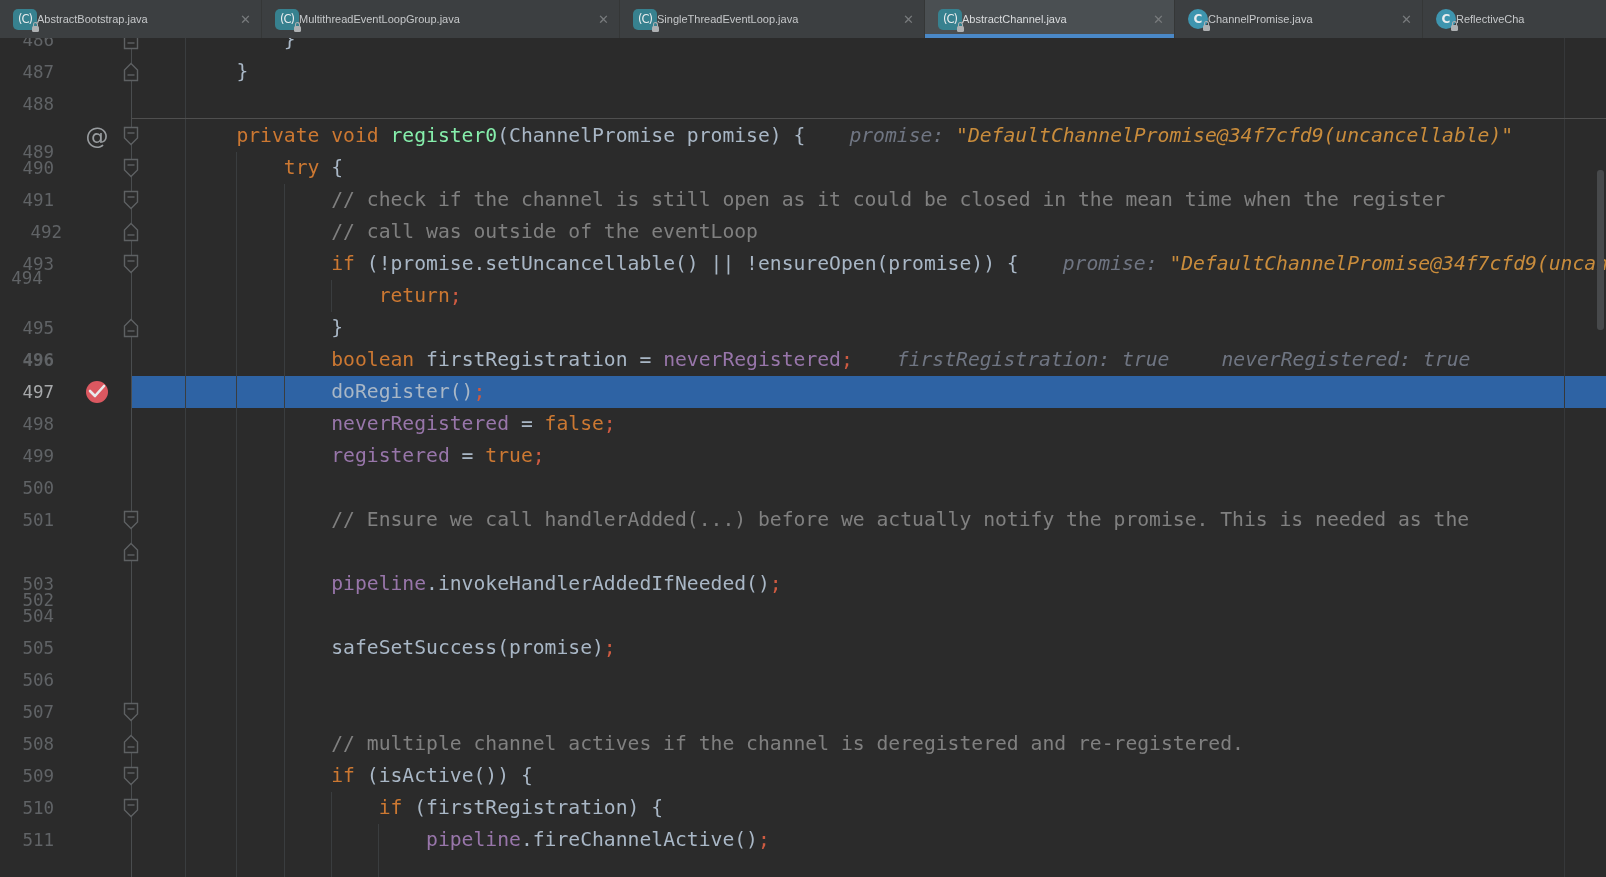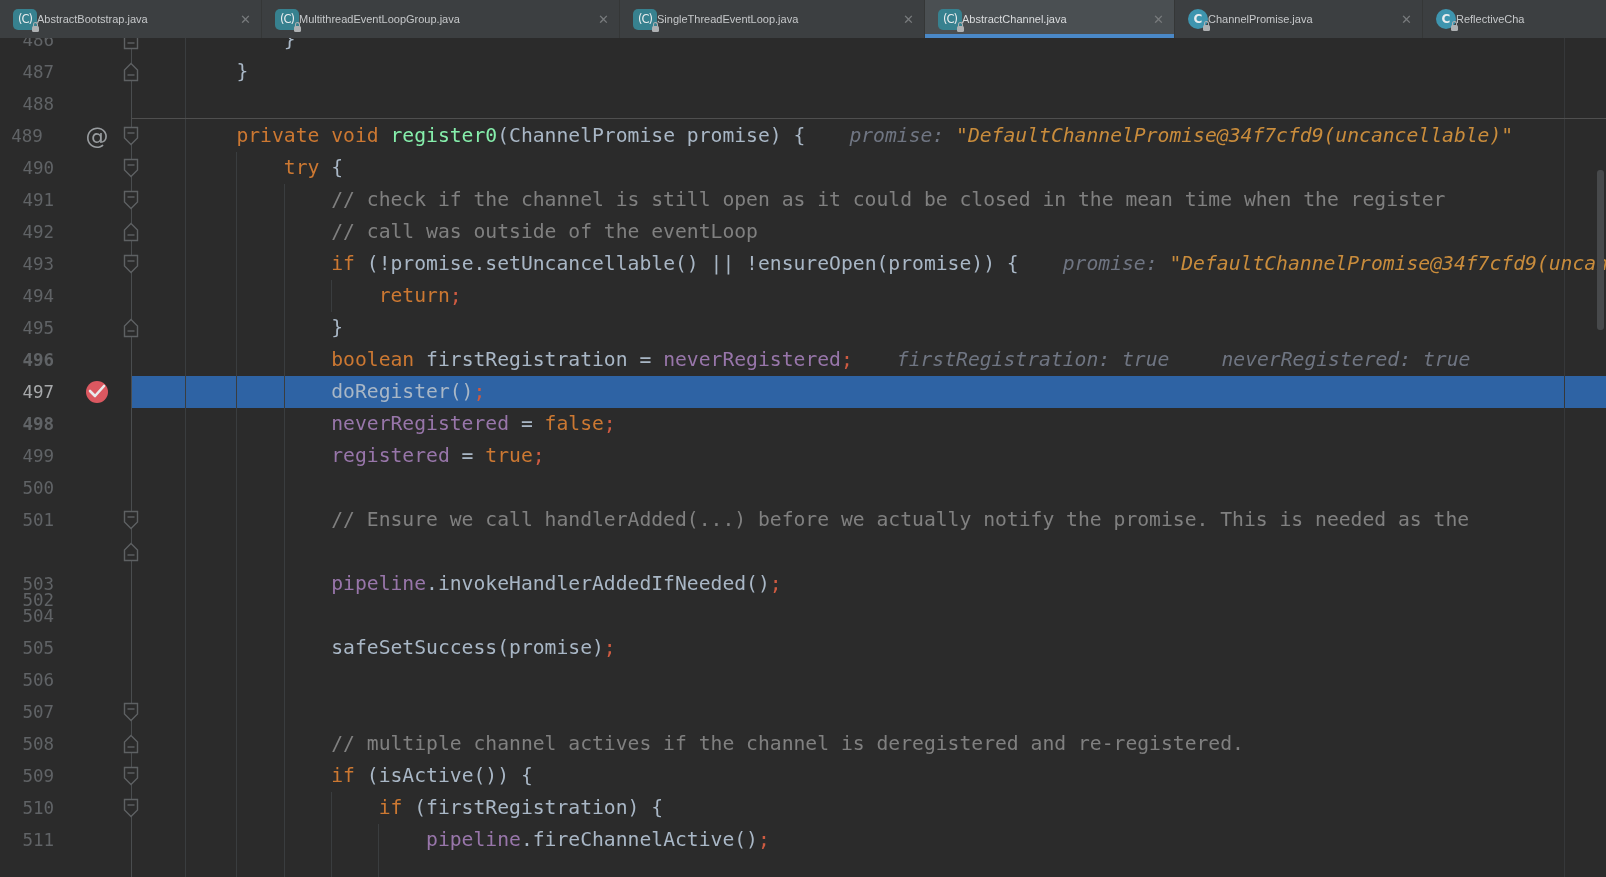--- a/index.html
+++ b/index.html
@@ -73,70 +73,70 @@
       <pre class="codeline" style="top: 24px;"><span class="plain">        }</span></pre>
       <div class="lnum" style="top: 56px;">487</div>
       <div class="fold" style="top: 62px;"><svg width="16" height="20">
           <path d="M8 1.5 L14.5 8 V18.5 H1.5 V8 Z" fill="#2B2B2B" stroke="#5E6163" stroke-width="1.4"></path>
           <line x1="4.5" y1="13" x2="11.5" y2="13" stroke="#5E6163" stroke-width="1.4"></line>
         </svg></div>
       <pre class="codeline" style="top: 56px;"><span class="plain">    }</span></pre>
       <div class="lnum" style="top: 88px;">488</div>
       <pre class="codeline" style="top: 88px;"></pre>
       <div class="sepline" style="top: 118px;"></div>
-      <div class="lnum" style="top: 120px; text-align: center;">489</div>
+      <div class="lnum" style="top: 136px;">489</div>
       <div class="fold" style="top: 126px;"><svg width="16" height="20">
           <path d="M1.5 1.5 H14.5 V12 L8 18.5 L1.5 12 Z" fill="#2B2B2B" stroke="#5E6163" stroke-width="1.4"></path>
           <line x1="4.5" y1="7" x2="11.5" y2="7" stroke="#5E6163" stroke-width="1.4"></line>
         </svg></div>
       <div class="gicon at-icon" style="top: 120px;">@</div>
       <pre class="codeline" style="top: 120px;"><span class="kw">    private void </span><span class="meth">register0</span><span class="plain">(ChannelPromise promise) {</span><span class="hint"><span>promise: </span><span class="hintStr">"DefaultChannelPromise@34f7cfd9(uncancellable)"</span></span></pre>
       <div class="lnum" style="top: 152px;">490</div>
       <div class="fold" style="top: 158px;"><svg width="16" height="20">
           <path d="M1.5 1.5 H14.5 V12 L8 18.5 L1.5 12 Z" fill="#2B2B2B" stroke="#5E6163" stroke-width="1.4"></path>
           <line x1="4.5" y1="7" x2="11.5" y2="7" stroke="#5E6163" stroke-width="1.4"></line>
         </svg></div>
       <pre class="codeline" style="top: 152px;"><span class="kw">        try</span><span class="plain"> {</span></pre>
       <div class="lnum" style="top: 184px;">491</div>
       <div class="fold" style="top: 190px;"><svg width="16" height="20">
           <path d="M1.5 1.5 H14.5 V12 L8 18.5 L1.5 12 Z" fill="#2B2B2B" stroke="#5E6163" stroke-width="1.4"></path>
           <line x1="4.5" y1="7" x2="11.5" y2="7" stroke="#5E6163" stroke-width="1.4"></line>
         </svg></div>
       <pre class="codeline" style="top: 184px;"><span class="comment">            // check if the channel is still open as it could be closed in the mean time when the register</span></pre>
-      <div class="lnum" style="top: 216px;">492</div>
+      <div class="lnum" style="top: 216px; padding-left: 8px;">492</div>
       <div class="fold" style="top: 222px;"><svg width="16" height="20">
           <path d="M8 1.5 L14.5 8 V18.5 H1.5 V8 Z" fill="#2B2B2B" stroke="#5E6163" stroke-width="1.4"></path>
           <line x1="4.5" y1="13" x2="11.5" y2="13" stroke="#5E6163" stroke-width="1.4"></line>
         </svg></div>
       <pre class="codeline" style="top: 216px;"><span class="comment">            // call was outside of the eventLoop</span></pre>
       <div class="lnum" style="top: 248px;">493</div>
       <div class="fold" style="top: 254px;"><svg width="16" height="20">
           <path d="M1.5 1.5 H14.5 V12 L8 18.5 L1.5 12 Z" fill="#2B2B2B" stroke="#5E6163" stroke-width="1.4"></path>
           <line x1="4.5" y1="7" x2="11.5" y2="7" stroke="#5E6163" stroke-width="1.4"></line>
         </svg></div>
       <pre class="codeline" style="top: 248px;"><span class="kw">            if</span><span class="plain"> (!promise.setUncancellable() || !ensureOpen(promise)) {</span><span class="hint"><span>promise: </span><span class="hintStr">"DefaultChannelPromise@34f7cfd9(uncancellable)"</span></span></pre>
-      <div class="lnum" style="top: 280px;">494</div>
+      <div class="lnum" style="top: 262px; text-align: center;">494</div>
       <pre class="codeline" style="top: 280px;"><span class="kw">                return</span><span class="semi">;</span></pre>
       <div class="lnum" style="top: 312px;">495</div>
       <div class="fold" style="top: 318px;"><svg width="16" height="20">
           <path d="M8 1.5 L14.5 8 V18.5 H1.5 V8 Z" fill="#2B2B2B" stroke="#5E6163" stroke-width="1.4"></path>
           <line x1="4.5" y1="13" x2="11.5" y2="13" stroke="#5E6163" stroke-width="1.4"></line>
         </svg></div>
       <pre class="codeline" style="top: 312px;"><span class="plain">            }</span></pre>
       <div class="lnum" style="top: 344px; font-weight: bold;">496</div>
       <pre class="codeline" style="top: 344px;"><span class="kw">            boolean</span><span class="plain"> firstRegistration = </span><span class="field">neverRegistered</span><span class="semi">;</span><span class="hint"><span>firstRegistration: true</span></span><span class="hint"><span>neverRegistered: true</span></span></pre>
       <div class="exec-line" style="top: 376px;"></div>
       <div class="lnum cur" style="top: 376px;">497</div>
       <div class="gicon bp" style="top: 381px;">
         <svg width="18" height="16">
           <polyline points="2,8 7,13 16,3" fill="none" stroke="#E8EAEC" stroke-width="2.6" stroke-linecap="round" stroke-linejoin="round"></polyline>
         </svg>
       </div>
       <pre class="codeline" style="top: 376px;"><span class="plain">            doRegister()</span><span class="semi">;</span></pre>
-      <div class="lnum" style="top: 408px; font-weight: bold;">498</div>
+      <div class="lnum" style="top: 408px;">498</div>
       <pre class="codeline" style="top: 408px;"><span class="field">            neverRegistered</span><span class="plain"> = </span><span class="kw">false</span><span class="semi">;</span></pre>
       <div class="lnum" style="top: 440px;">499</div>
       <pre class="codeline" style="top: 440px;"><span class="field">            registered</span><span class="plain"> = </span><span class="kw">true</span><span class="semi">;</span></pre>
       <div class="lnum" style="top: 472px;">500</div>
       <pre class="codeline" style="top: 472px;"></pre>
       <div class="lnum" style="top: 504px;">501</div>
       <div class="fold" style="top: 510px;"><svg width="16" height="20">
           <path d="M1.5 1.5 H14.5 V12 L8 18.5 L1.5 12 Z" fill="#2B2B2B" stroke="#5E6163" stroke-width="1.4"></path>
           <line x1="4.5" y1="7" x2="11.5" y2="7" stroke="#5E6163" stroke-width="1.4"></line>
         </svg></div>

